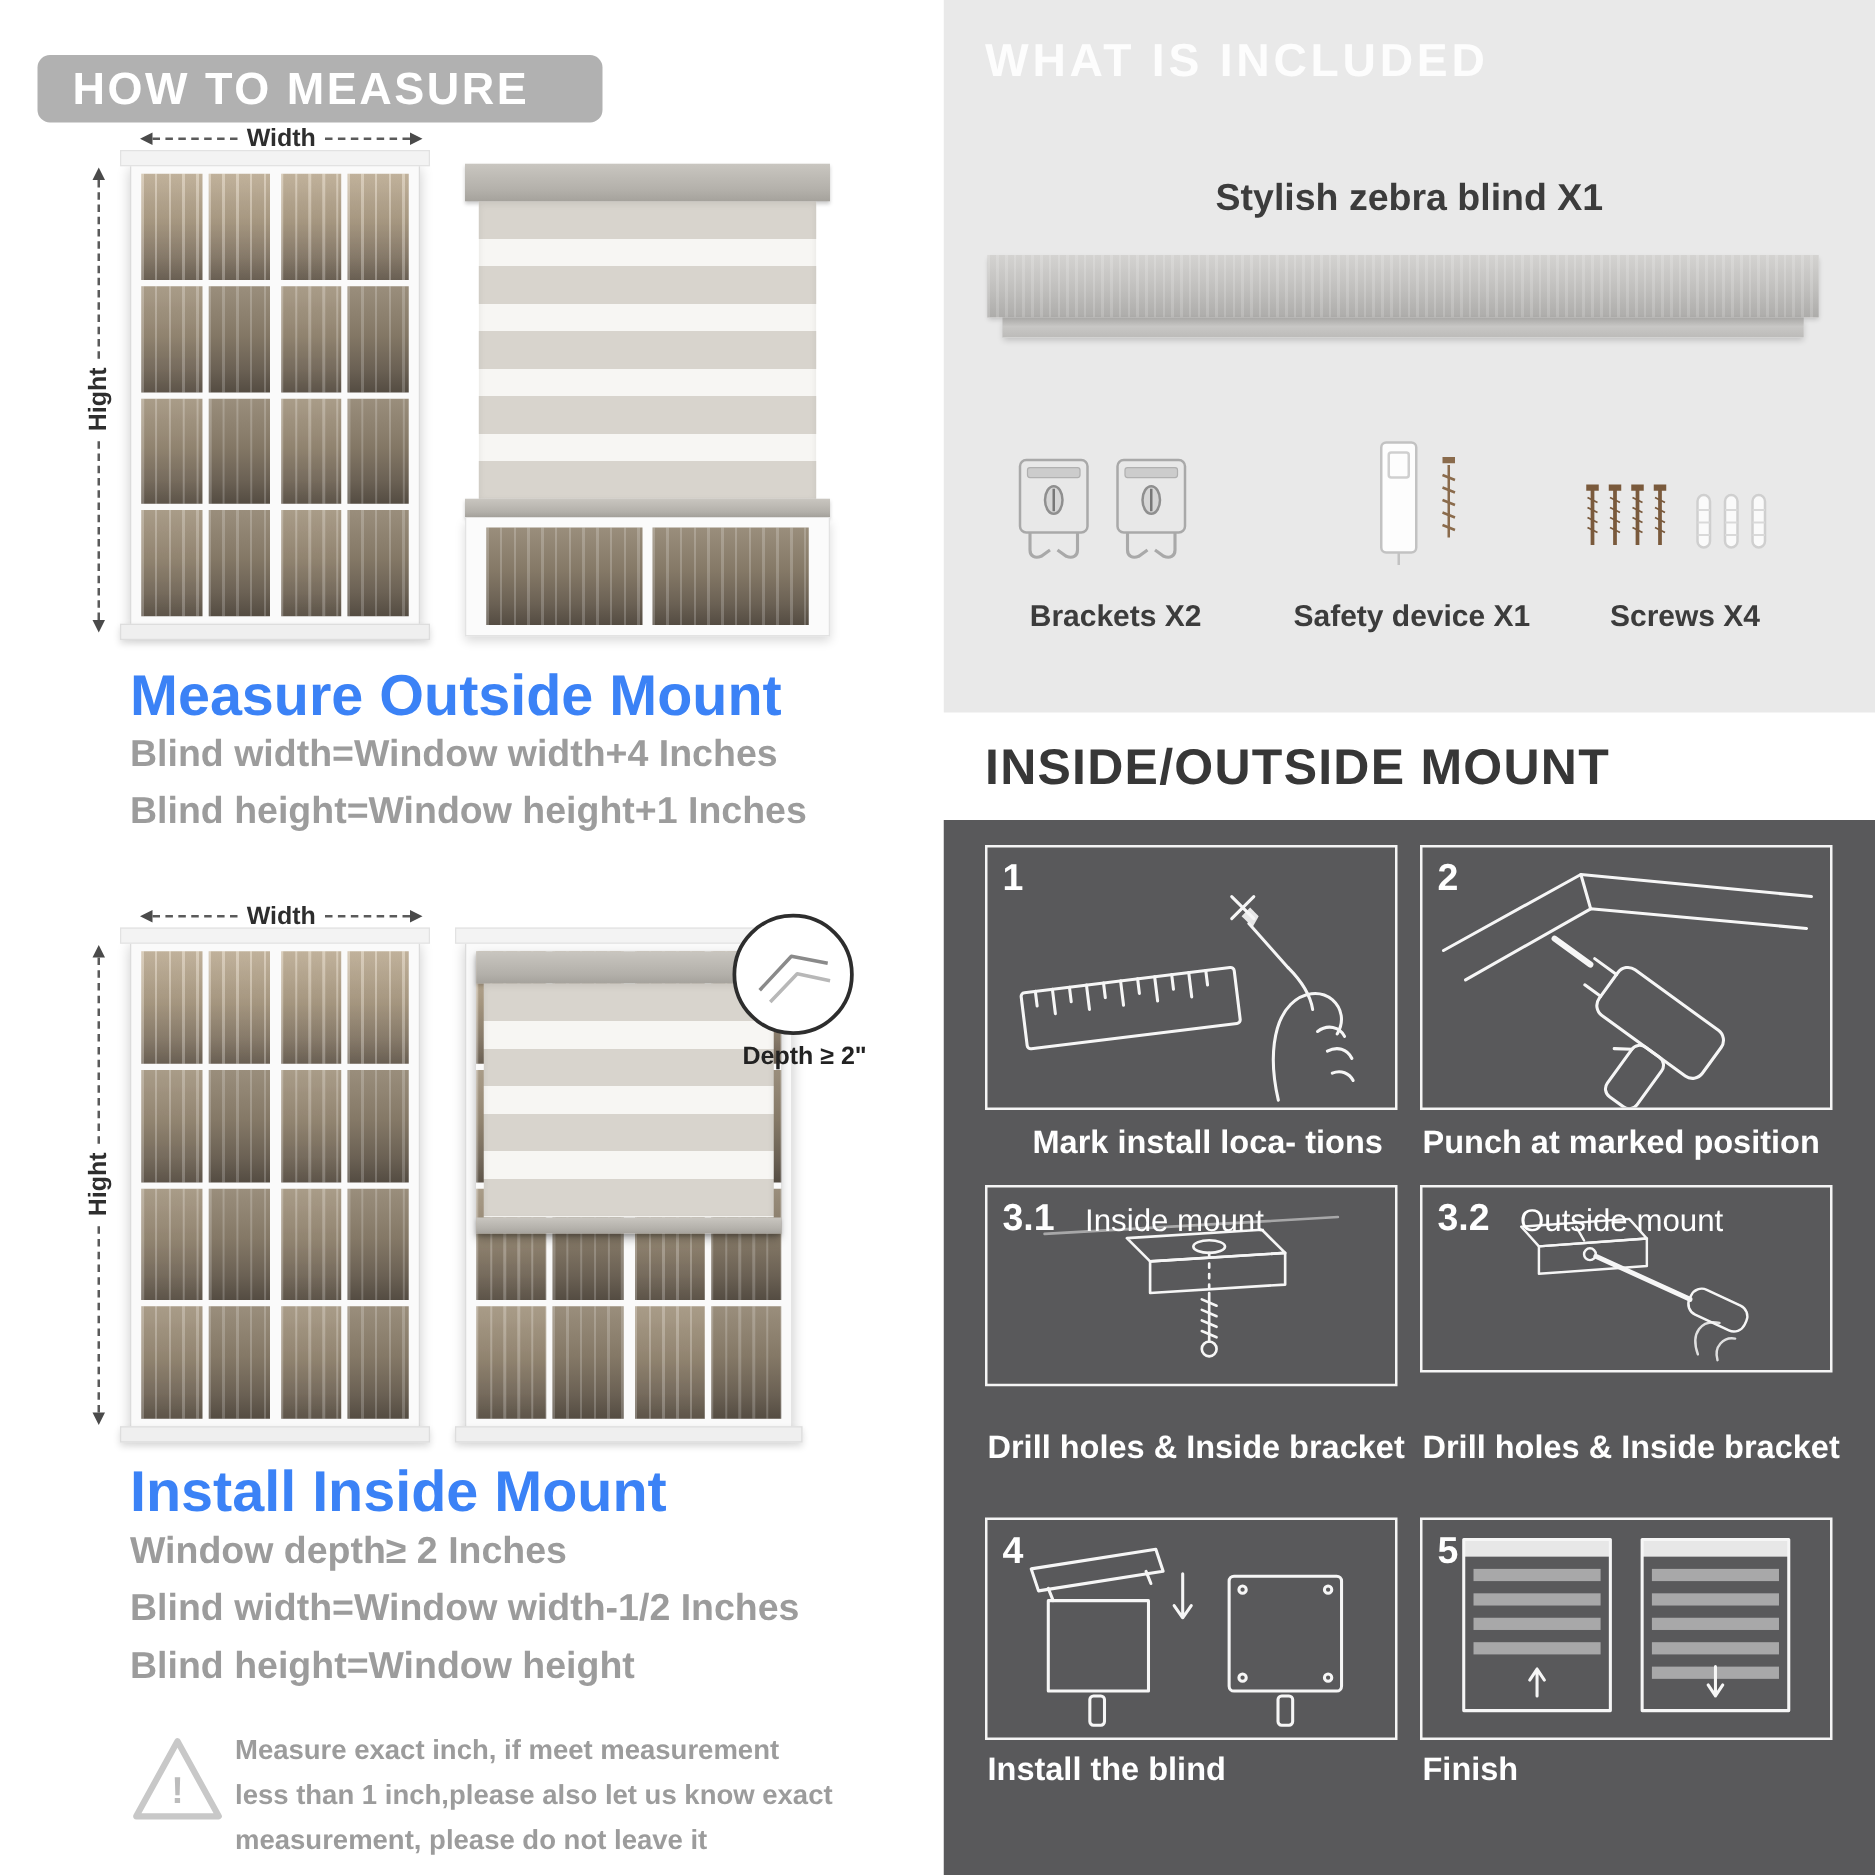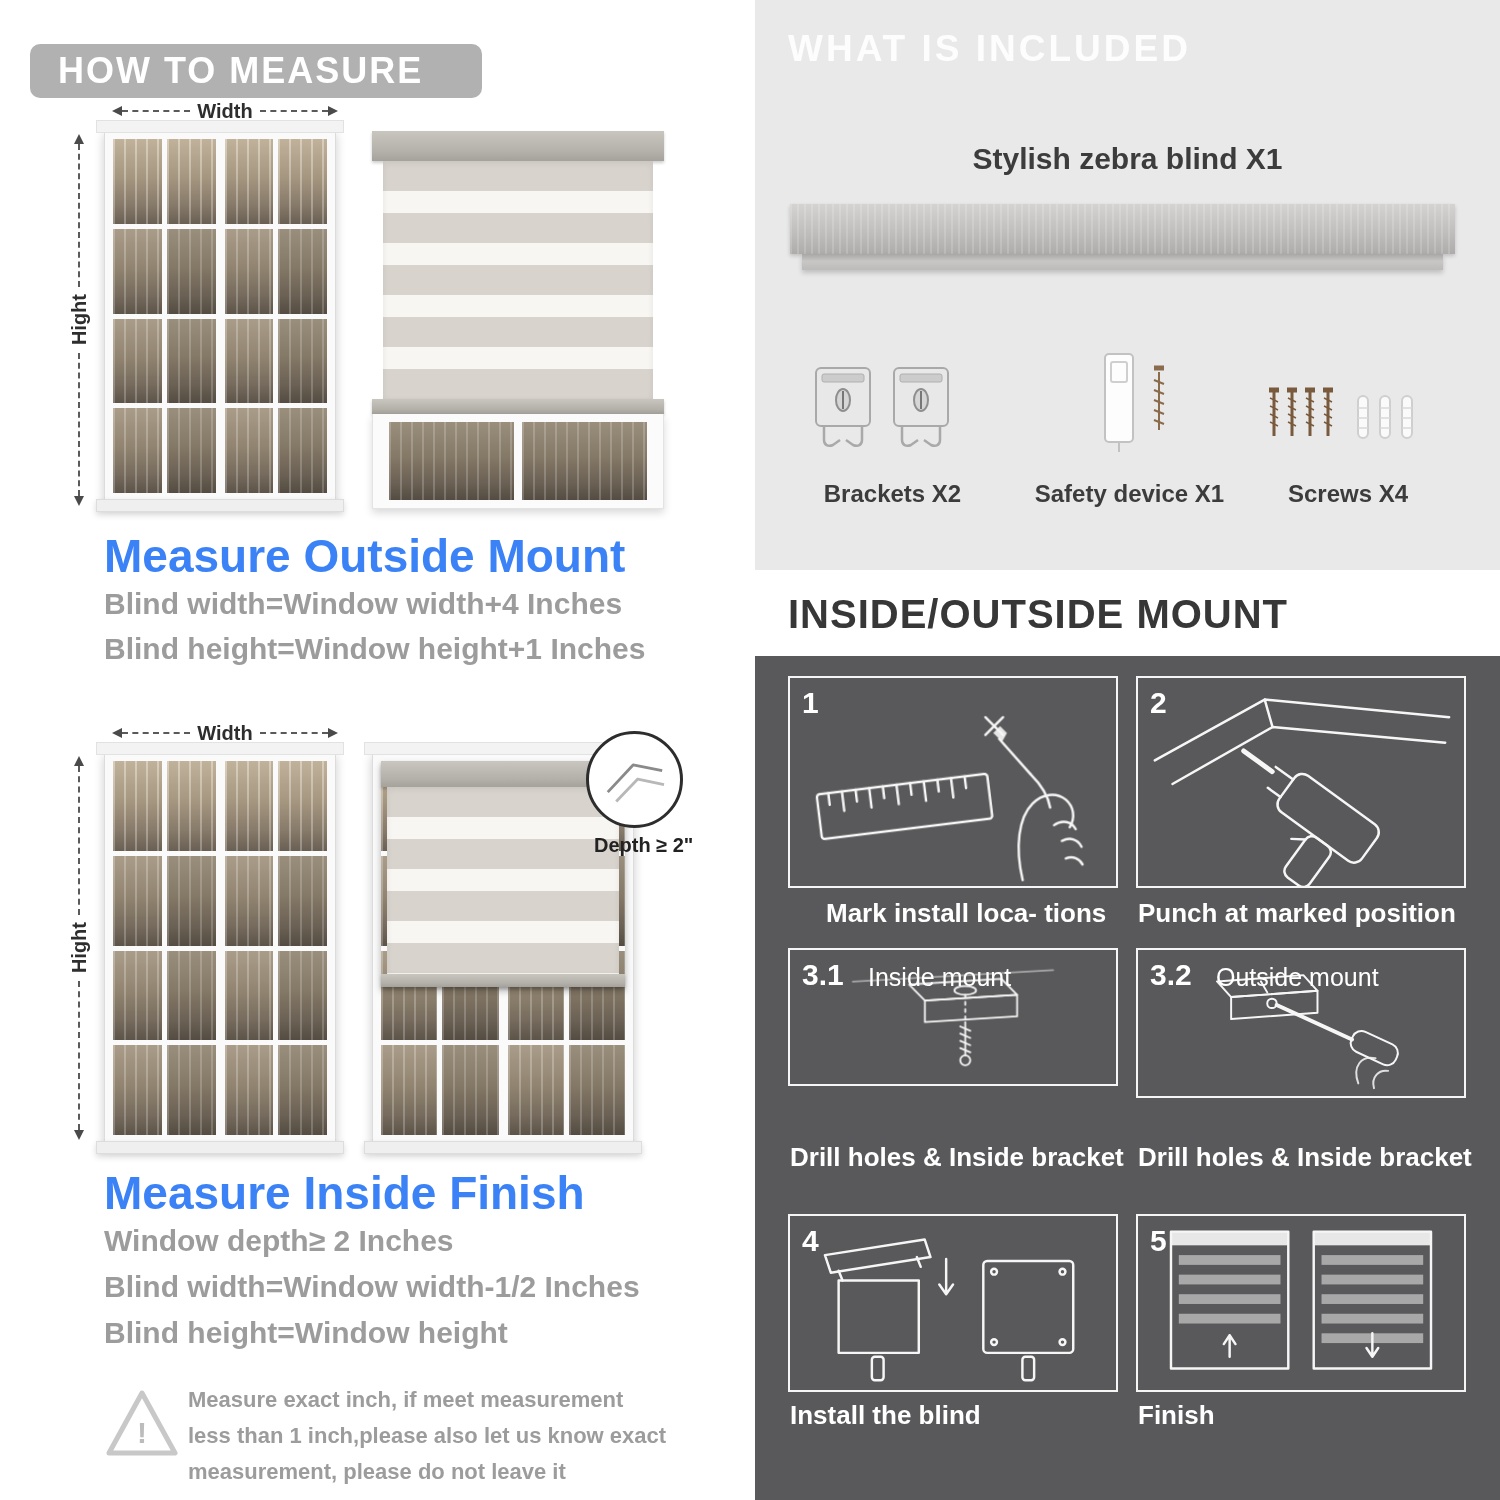--- a/index.html
+++ b/index.html
@@ -211,21 +211,21 @@
 </div>
 
 <div class="abs depth-circle" style="left:586px;top:731px;width:97px;height:97px;">
   <svg viewBox="0 0 97 97" style="width:100%;height:100%;">
     <path d="M20 62 L47 33 L78 39" fill="none" stroke="#8a8a8a" stroke-width="3" stroke-linejoin="round"></path>
     <path d="M29 72 L52 48 L80 54" fill="none" stroke="#b8b8b8" stroke-width="3" stroke-linejoin="round"></path>
   </svg>
 </div>
 <div class="abs depth-label" style="left:594px;top:834px;">Depth ≥ 2"</div>
 
-<div class="abs h-title" style="left:104px;top:1166px;">Measure Inside Finish</div>
+<div class="abs h-title" style="left:104px;top:1166px;">Install Inside Mount</div>
 <div class="abs g-line" style="left:104px;top:1224px;">Window depth≥ 2 Inches</div>
 <div class="abs g-line" style="left:104px;top:1270px;">Blind width=Window width-1/2 Inches</div>
 <div class="abs g-line" style="left:104px;top:1316px;">Blind height=Window height</div>
 
 <div class="abs" style="left:102px;top:1386px;width:80px;height:74px;">
   <svg width="80" height="74" viewBox="0 0 80 74">
     <path d="M40 7 L73 67 H7 Z" fill="none" stroke="#c8c8c8" stroke-width="5" stroke-linejoin="round"></path>
   </svg>
   <span class="warn-mark">!</span>
 </div>
@@ -334,21 +334,21 @@
         <path d="M140 124 h-22 M140 146 h-16"></path>
         <path d="M118 130 h-36" stroke-width="5"></path>
         <rect x="186" y="158" width="30" height="50" rx="8"></rect>
         <path d="M186 166 l-12 8"></path>
       </g>
     </g>
   </svg>
 </div>
 <div class="abs step-caption" style="left:1138px;top:898px;text-align:right;">Punch at  marked position</div>
 
-<div class="abs step-panel" style="left:788px;top:948px;width:330px;height:138px;">
+<div class="abs step-panel" style="left:788px;top:948px;width:330px;height:161px;">
   <span class="step-num">3.1</span>
   <span class="step-inline">Inside mount</span>
   <svg class="step-art" viewBox="0 0 330 186">
     <g fill="none" stroke="#ffffff" stroke-width="2.5" stroke-linecap="round" stroke-linejoin="round" opacity=".95">
       <path d="M26 44 L304 28" opacity=".5"></path>
       <path d="M104 48 L232 40 L254 62 L126 70 Z"></path>
       <path d="M126 70 L254 62 L254 92 L126 100 Z"></path>
       <ellipse cx="182" cy="56" rx="15" ry="6"></ellipse>
       <path d="M182 62 v34" stroke-dasharray="4 6"></path>
       <path d="M182 100 v46"></path>

